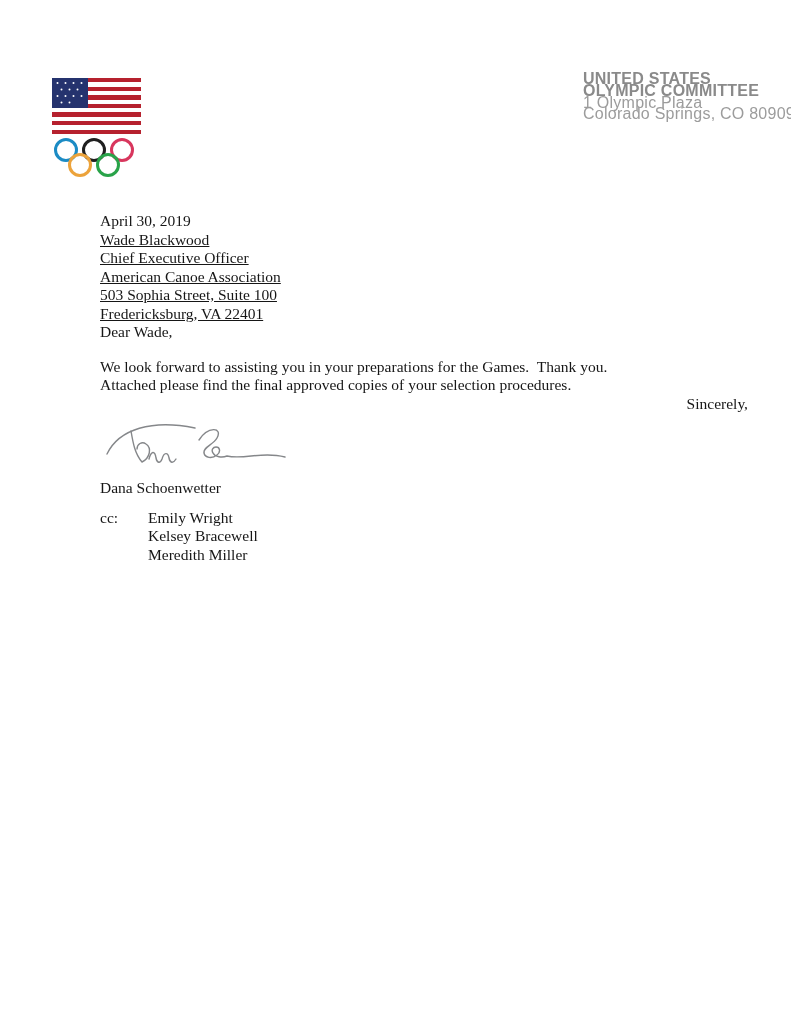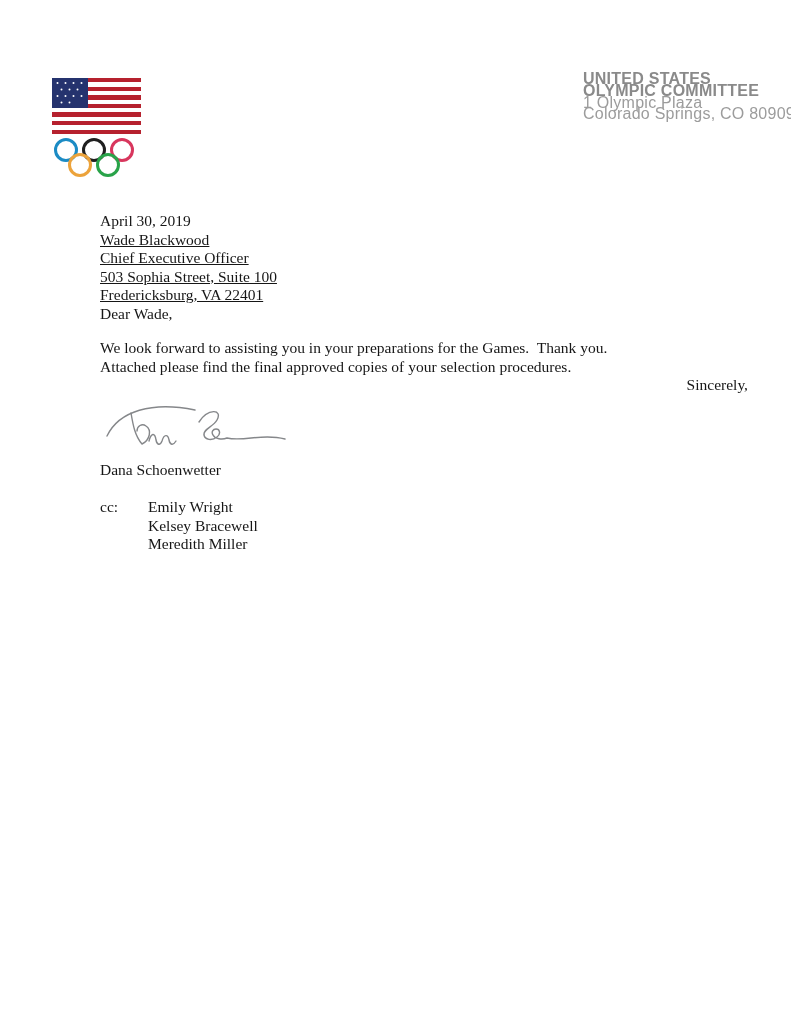--- a/index.html
+++ b/index.html
@@ -61,21 +61,21 @@
     font-size: 15.5px; line-height: 18.5px;
   }
   .letter .block { margin: 0; }
   .recipient   { margin-top: 38px; text-decoration: underline; }
   .salutation  { margin-top: 13px; }
   .para        { margin-top: 18.5px; white-space: pre-wrap; }
   .para.p3     { margin-top: 16px; }
   .closing     { margin-top: 17px; text-align: right; }
   .sig-wrap    { height: 66px; position: relative; }
   .sig-wrap svg { position: absolute; left: 2px; top: 2px; }
-  .cc-block    { margin-top: 19px; display: flex; }
+  .cc-block    { margin-top: 11px; display: flex; }
   .cc-label    { width: 48px; flex: 0 0 48px; }
 
   .line { display: block; }
 </style>
 </head>
 <body>
 
 <div class="page">
 
   <div class="logo">
@@ -100,20 +100,21 @@
     <span class="line">Colorado Springs, CO 80909</span>
   </div>
 
   <div class="letter">
 
     <div class="block date">April 30, 2019</div>
 
     <div class="block recipient">
       <span class="line">Wade Blackwood</span>
       <span class="line">Chief Executive Officer</span>
+      <span class="line">American Canoe Association</span>
       <span class="line">503 Sophia Street, Suite 100</span>
       <span class="line">Fredericksburg, VA 22401</span>
     </div>
 
     <div class="block salutation">Dear Wade,</div>
 
     <div class="block para p3">We look forward to assisting you in your preparations for the Games.  Thank you.</div>
     <div class="block para p2">Attached please find the final approved copies of your selection procedures.</div>
 
     <div class="block closing">Sincerely,</div>

